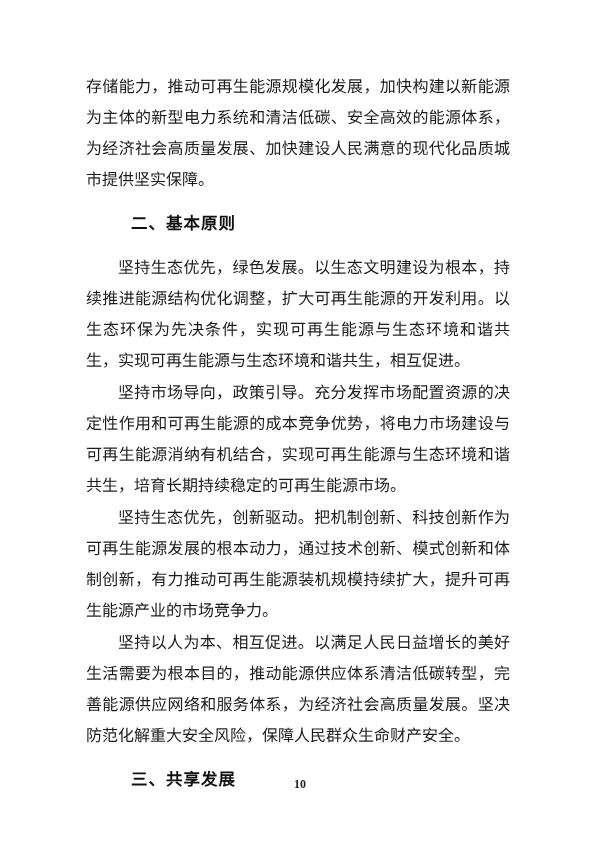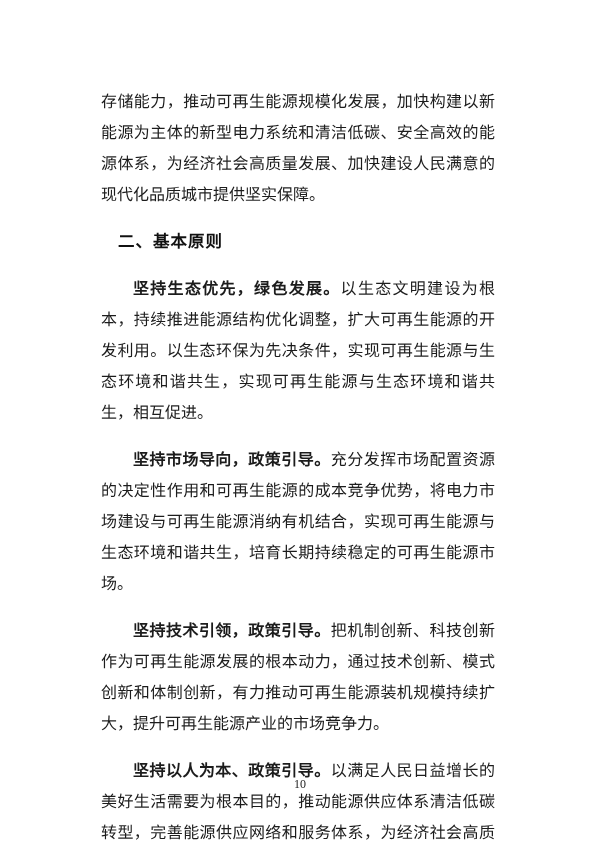--- a/index.html
+++ b/index.html
@@ -20,52 +20,53 @@
     position: absolute;
     left: 85px;
     top: 70px;
     width: 426px;
     font-size: 16px;
     line-height: 31px;
     text-align: justify;
     text-justify: inter-character;
   }
   .content p {
-    margin: 16px;
+    margin: 1px;
     padding: 0;
     text-indent: 2em;
   }
   .content p.no-indent {
     text-indent: 0;
   }
   .content .lead {
-    font-weight: bold;
+    font-weight: normal;
     font-family: "Liberation Serif", serif;
   }
   .content h2 {
-    margin: 0;
+    margin: 13px;
     padding: 0;
     font-size: 16.5px;
     line-height: 31px;
     font-weight: bold;
     font-family: "Liberation Sans", sans-serif;
     text-indent: 2em;
     text-align: left;
     letter-spacing: 1px;
     color: #111111;
   }
   .page-number {
     position: absolute;
     top: 777px;
     left: 0;
     width: 100%;
     text-align: center;
     font-size: 12px;
     font-family: "Liberation Serif", serif;
     color: #222222;
+    font-weight: bold;
   }
 </style>
 </head>
 <body>
 
 <div class="page">
   <div class="content">
 
     <p class="no-indent">
       <span>存储能力，推动可再生能源规模化发展，加快构建以新能源为主体的新型电力系统和清洁低碳、安全高效的能源体系，为经济社会高质量发展、加快建设人民满意的现代化品质城市提供坚实保障。</span>
@@ -75,25 +76,25 @@
 
     <p>
       <span class="lead">坚持生态优先，绿色发展。</span><span>以生态文明建设为根本，持续推进能源结构优化调整，扩大可再生能源的开发利用。以生态环保为先决条件，实现可再生能源与生态环境和谐共生，实现可再生能源与生态环境和谐共生，相互促进。</span>
     </p>
 
     <p>
       <span class="lead">坚持市场导向，政策引导。</span><span>充分发挥市场配置资源的决定性作用和可再生能源的成本竞争优势，将电力市场建设与可再生能源消纳有机结合，实现可再生能源与生态环境和谐共生，培育长期持续稳定的可再生能源市场。</span>
     </p>
 
     <p>
-      <span class="lead">坚持技术引领，政策引导。</span><span>把机制创新、科技创新作为可再生能源发展的根本动力，通过技术创新、模式创新和体制创新，有力推动可再生能源装机规模持续扩大，提升可再生能源产业的市场竞争力。</span>
+      <span class="lead">坚持生态优先，创新驱动。</span><span>把机制创新、科技创新作为可再生能源发展的根本动力，通过技术创新、模式创新和体制创新，有力推动可再生能源装机规模持续扩大，提升可再生能源产业的市场竞争力。</span>
     </p>
 
     <p>
-      <span class="lead">坚持以人为本、政策引导。</span><span>以满足人民日益增长的美好生活需要为根本目的，推动能源供应体系清洁低碳转型，完善能源供应网络和服务体系，为经济社会高质量发展。坚决防范化解重大安全风险，保障人民群众生命财产安全。</span>
+      <span class="lead">坚持以人为本、相互促进。</span><span>以满足人民日益增长的美好生活需要为根本目的，推动能源供应体系清洁低碳转型，完善能源供应网络和服务体系，为经济社会高质量发展。坚决防范化解重大安全风险，保障人民群众生命财产安全。</span>
     </p>
 
     <h2>三、共享发展</h2>
 
   </div>
 
   <div class="page-number">10</div>
 </div>
 
 </body></html>

